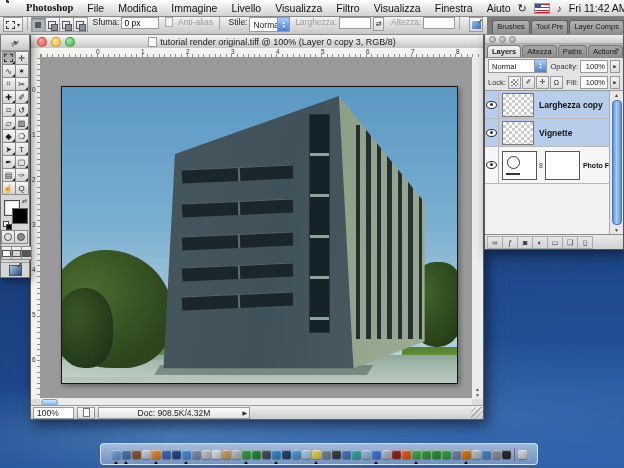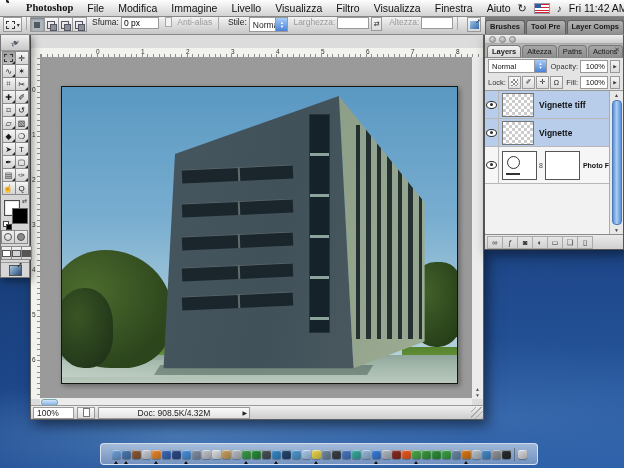--- a/index.html
+++ b/index.html
@@ -54,21 +54,21 @@
     padding-left:3px;position:relative;}
   .stepper{position:absolute;right:0;top:0;bottom:0;width:11px;border-left:1px solid #999;
     background:linear-gradient(#a6ccf8,#4a82d8);display:flex;flex-direction:column;align-items:center;justify-content:center;
     color:#fff;font-size:4px;line-height:4px;}
   .swapbtn{width:13px;height:12px;border:1px solid #999;background:linear-gradient(#f8f8f8,#dcdcdc);
     font-size:7px;display:flex;align-items:center;justify-content:center;margin:0 2px;}
   .bridgebtn{width:18px;height:13px;border:1px solid #999;background:linear-gradient(#f8f8f8,#d8d8d8);
     display:flex;align-items:center;justify-content:center;margin-left:5px;}
   .bridgemini{width:9px;height:8px;background:linear-gradient(135deg,#9ac4e8,#3a6aa8);position:relative;}
   .bridgemini::after{content:"➚";position:absolute;right:-2px;top:-4px;font-size:6px;color:#222;}
-  .well{margin-left:4px;flex:1;height:17px;background:#7b7b7b;display:flex;align-items:flex-end;gap:1px;font-weight:bold;}
+  .well{margin-left:4px;flex:1;height:17px;background:#7b7b7b;display:flex;align-items:flex-end;padding-left:5px;gap:1px;}
   .well-tab{height:12px;background:linear-gradient(#b2b2b2,#8f8f8f);border:1px solid #5f5f5f;border-bottom:none;
     border-radius:3px 3px 0 0;font-size:7.5px;color:#1a1a1a;padding:1px 4px 0;white-space:nowrap;}
 
   
   .toolwin{position:absolute;left:0;top:34px;width:28px;background:#d6d6d6;border:1px solid #767676;
     box-shadow:2px 3px 8px rgba(0,0,0,.45);z-index:30;}
   .tb-head{height:15px;background:linear-gradient(#f0f0f0,#c8c8c8);border-bottom:1px solid #9a9a9a;
     display:flex;align-items:center;justify-content:center;}
   .feather{font-size:12px;color:#5a626e;display:inline-block;transform:rotate(-35deg);}
   #tool-grid{display:grid;grid-template-columns:12px 12px;gap:1px;background:#8a8a8a;padding:1px;width:25px;margin:0 auto;}
@@ -408,20 +408,31 @@
       <div class="qbtn">
           <span class="scrsq dark"></span>
         </div>
     </div>
     <div class="irrow">
       <span class="irmini"></span>
     </div>
   </div>
 
   <div class="docwin">
+    <div class="titlebar">
+      <div class="lights">
+        <span class="light l-red"></span>
+        <span class="light l-yel"></span>
+        <span class="light l-grn"></span>
+      </div>
+      <div class="wtitle">
+        <span class="proxy"></span>
+        <span>tutorial render original.tiff @ 100% (Layer 0 copy 3, RGB/8)</span>
+      </div>
+    </div>
     <div class="rcorner"></div>
     <div class="hruler" id="ruler-h">
         <span class="rnum" style="left: 56px;">0</span>
         <span class="rnum" style="left: 101px;">1</span>
         <span class="rnum" style="left: 146px;">2</span>
         <span class="rnum" style="left: 191px;">3</span>
         <span class="rnum" style="left: 236px;">4</span>
         <span class="rnum" style="left: 281px;">5</span>
         <span class="rnum" style="left: 326px;">6</span>
         <span class="rnum" style="left: 371px;">7</span>
@@ -517,21 +528,21 @@
       <div class="valbox">100%</div>
       <div class="arrbtn">▶</div>
     </div>
     <div class="listwrap">
       <div class="layer-list" id="layer-list">
           <div class="lrow selected">
             <div class="eyecell">
               <span class="eye"></span>
             </div>
             <div class="thumb checker"></div>
-            <span class="lname">Vignette tiff</span>
+            <span class="lname">Larghezza copy</span>
           </div>
           <div class="lrow selected">
             <div class="eyecell">
               <span class="eye"></span>
             </div>
             <div class="thumb checker"></div>
             <span class="lname">Vignette</span>
           </div>
           <div class="lrow tall">
             <div class="eyecell">

